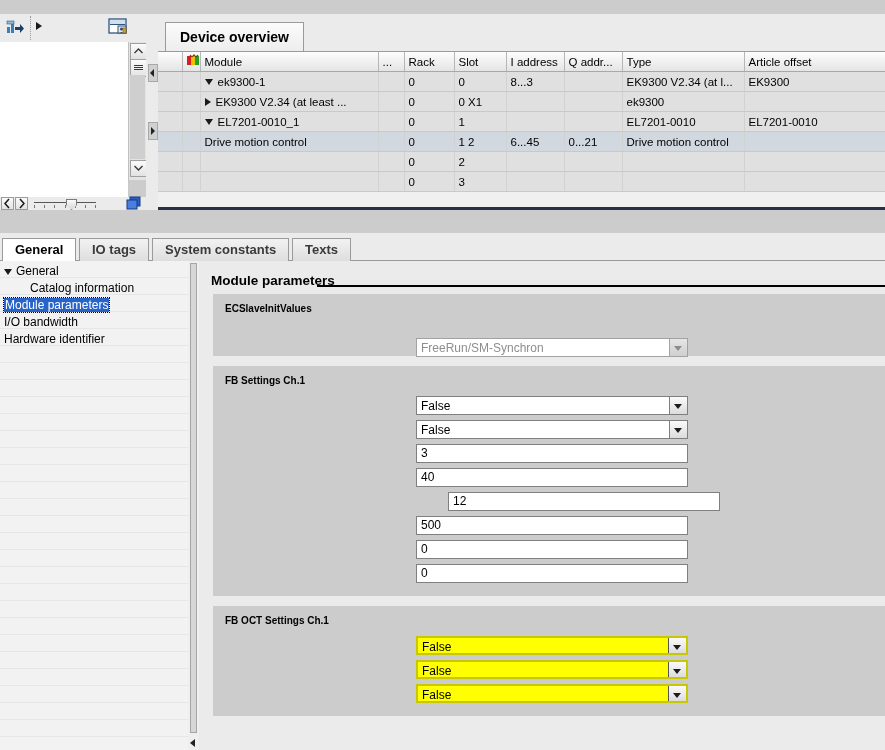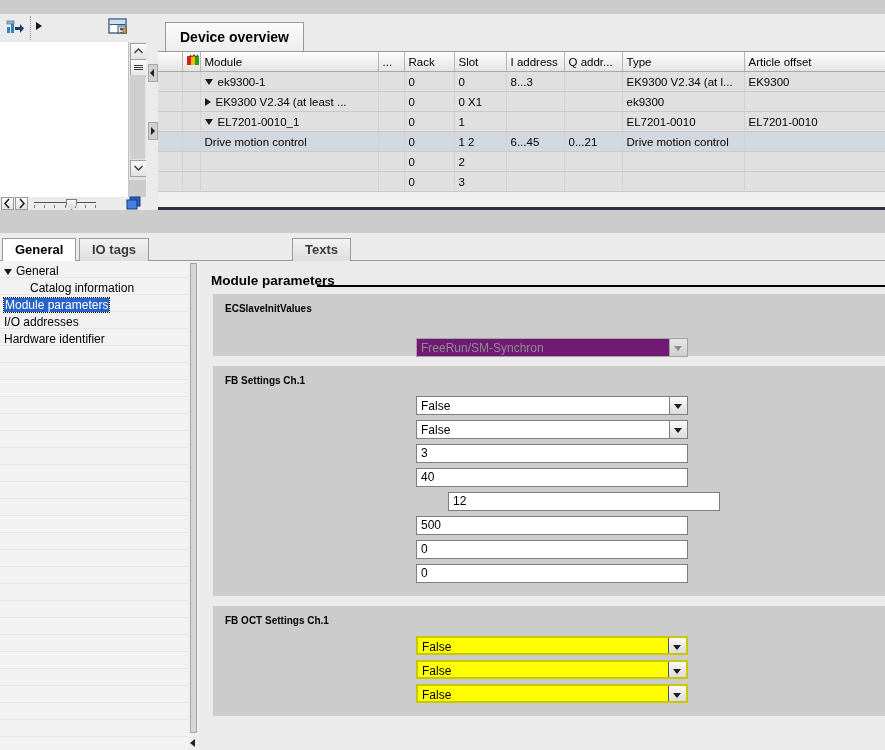--- a/index.html
+++ b/index.html
@@ -123,21 +123,21 @@
   .plabel{position:absolute;right:0;top:3px;text-align:right;font-size:12px;white-space:nowrap;}
   .pfield{position:absolute;width:272px;height:19px;box-sizing:border-box;
     background:#ffffff;border:1px solid #7f7f7f;font-size:12px;line-height:17px;padding-left:4px;color:#000;}
   .pcombo{position:absolute;width:272px;height:19px;box-sizing:border-box;
     background:#ffffff;border:1px solid #7f7f7f;}
   .pcombo .val{position:absolute;left:4px;top:1px;font-size:12px;line-height:16px;}
   .pcombo .arrowbtn{position:absolute;right:0;top:0;width:17px;height:17px;
     background:linear-gradient(#fafafa,#dcdcdc);border-left:1px solid #7f7f7f;}
   .pcombo .arrowbtn .dn{position:absolute;left:4px;top:7px;width:0;height:0;
     border-left:4px solid transparent;border-right:4px solid transparent;border-top:5px solid #1c1c1c;}
-  .pcombo.disabled{background:#701a75;border:1px solid #a2a2a2;padding-left:20px;}
+  .pcombo.disabled{background:#ffffff;border:1px solid #a2a2a2;padding-left:20px;}
   .pcombo.disabled .val{color:#8e8e8e;}
   .pcombo.disabled .arrowbtn{background:linear-gradient(#e6e6e6,#cfcfcf);border-left:1px solid #a2a2a2;}
   .pcombo.disabled .arrowbtn .dn{border-top-color:#8c8c8c;}
   .pcombo.yellowbox{background:#ffff00;border:2px solid #c8c800;}
   .pcombo.yellowbox .arrowbtn{background:linear-gradient(#fafafa,#dcdcdc);border-left:1px solid #555;top:0;right:0;height:15px;width:17px;}
 </style>
 </head>
 <body>
 
 <div class="app">
@@ -349,20 +349,21 @@
       </table>
       <div class="tbl-bottom"></div>
     </div>
   </div>
 
 
   <div class="tabstrip" id="tabstrip">
     <div class="tline"></div>
   <div class="ptab active" style="left: 2px;">General</div>
       <div class="ptab" style="left: 79px;">IO tags</div>
+      <div class="ptab" style="left: 152px;">System constants</div>
       <div class="ptab" style="left: 292px;">Texts</div>
     </div>
 
   <div class="lower">
 
     <div class="navtree" id="navtree">
         <div class="navline" style="top: 16px;"></div>
         <div class="navline" style="top: 33px;"></div>
         <div class="navline" style="top: 50px;"></div>
         <div class="navline" style="top: 67px;"></div>
@@ -386,21 +387,21 @@
         <div class="navline" style="top: 373px;"></div>
         <div class="navline" style="top: 390px;"></div>
         <div class="navline" style="top: 407px;"></div>
         <div class="navline" style="top: 424px;"></div>
         <div class="navline" style="top: 441px;"></div>
         <div class="navline" style="top: 458px;"></div>
         <div class="navline" style="top: 475px;"></div>
         <div class="navitem" style="top: 2px; padding-left: 4px;"><span class="tw down"></span><span class="lbl">General</span></div>
         <div class="navitem" style="top: 19px; padding-left: 30px;"><span class="lbl">Catalog information</span></div>
         <div class="navitem sel" style="top: 36px; padding-left: 4px;"><span class="lbl">Module parameters</span></div>
-        <div class="navitem" style="top: 53px; padding-left: 4px;"><span class="lbl">I/O addresses</span></div>
+        <div class="navitem" style="top: 53px; padding-left: 4px;"><span class="lbl">I/O bandwidth</span></div>
         <div class="navitem" style="top: 70px; padding-left: 4px;"><span class="lbl">Hardware identifier</span></div>
       </div>
 
     <div class="lsplit">
       <div class="bar"></div>
       <div class="tri"></div>
     </div>
 
     <div class="params" id="params">
       <div class="ph">Module parameters</div>

